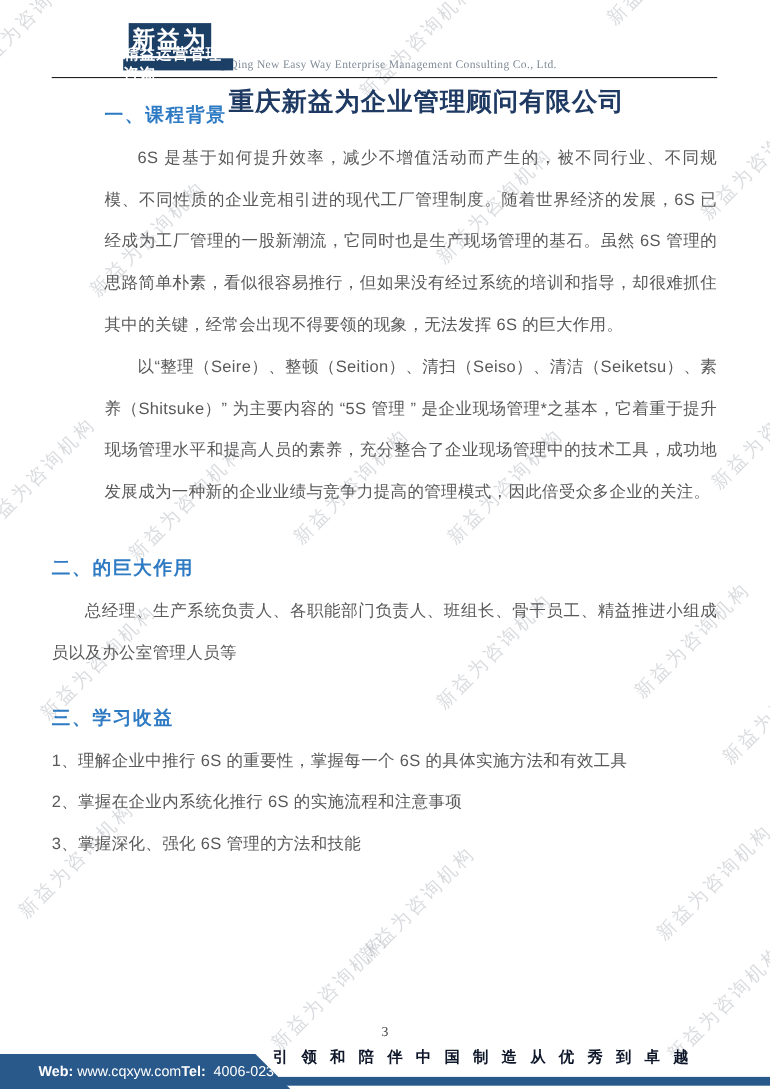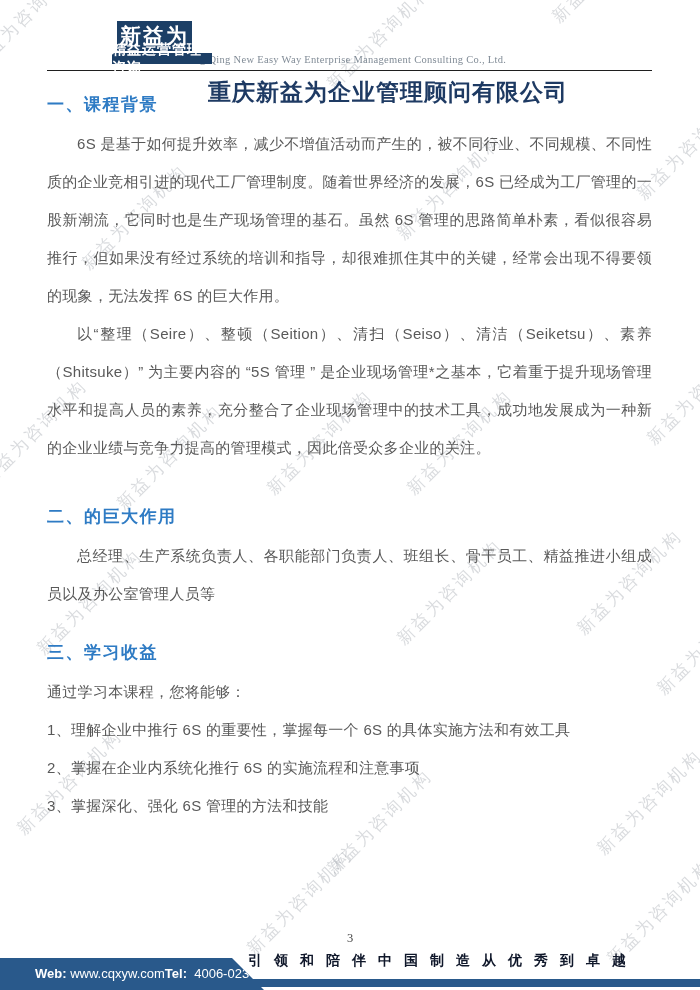--- a/index.html
+++ b/index.html
@@ -47,21 +47,21 @@
   .content{
     position:absolute;left:47px;right:48px;top:95px;z-index:1;
     color:#595959;font-size:15px;text-align:justify;
   }
   .section-title{
     margin:0 0 10px 0;color:#2e7bc4;font-size:17px;font-weight:bold;
     letter-spacing:1.5px;line-height:20px;
   }
   .body-p{margin:0;line-height:38px;text-indent:2em;letter-spacing:0.3px;}
   .body-p.noindent{text-indent:0;}
-  .sec-1{margin-bottom:40px;}
+  .sec-1{margin-bottom:40px;margin-left:48px;}
   .sec-2{margin-bottom:30px;}
   .list-item{margin:0;line-height:38px;letter-spacing:0.3px;}
   
   .page-number{
     position:absolute;bottom:44px;left:0;width:100%;text-align:center;
     font-size:12.5px;color:#444;z-index:1;
     font-family:"Liberation Serif",serif;
   }
   .footer-block{
     position:absolute;left:0;bottom:0;width:264px;height:32px;
@@ -128,21 +128,20 @@
       <p class="body-p">以“整理（Seire）、整顿（Seition）、清扫（Seiso）、清洁（Seiketsu）、素养（Shitsuke）” 为主要内容的 “5S 管理 ” 是企业现场管理*之基本，它着重于提升现场管理水平和提高人员的素养，充分整合了企业现场管理中的技术工具，成功地发展成为一种新的企业业绩与竞争力提高的管理模式，因此倍受众多企业的关注。</p>
     </div>
 
     <div class="sec-2">
       <h2 class="section-title">二、的巨大作用</h2>
       <p class="body-p">总经理、生产系统负责人、各职能部门负责人、班组长、骨干员工、精益推进小组成员以及办公室管理人员等</p>
     </div>
 
     <div class="sec-3">
       <h2 class="section-title">三、学习收益</h2>
-      <p class="body-p noindent">通过学习本课程，您将能够：</p>
       <p class="list-item">1、理解企业中推行 6S 的重要性，掌握每一个 6S 的具体实施方法和有效工具</p>
       <p class="list-item">2、掌握在企业内系统化推行 6S 的实施流程和注意事项</p>
       <p class="list-item">3、掌握深化、强化 6S 管理的方法和技能</p>
     </div>
 
   </div>
 
   <div class="page-number">3</div>
 
   <div class="footer-block">

